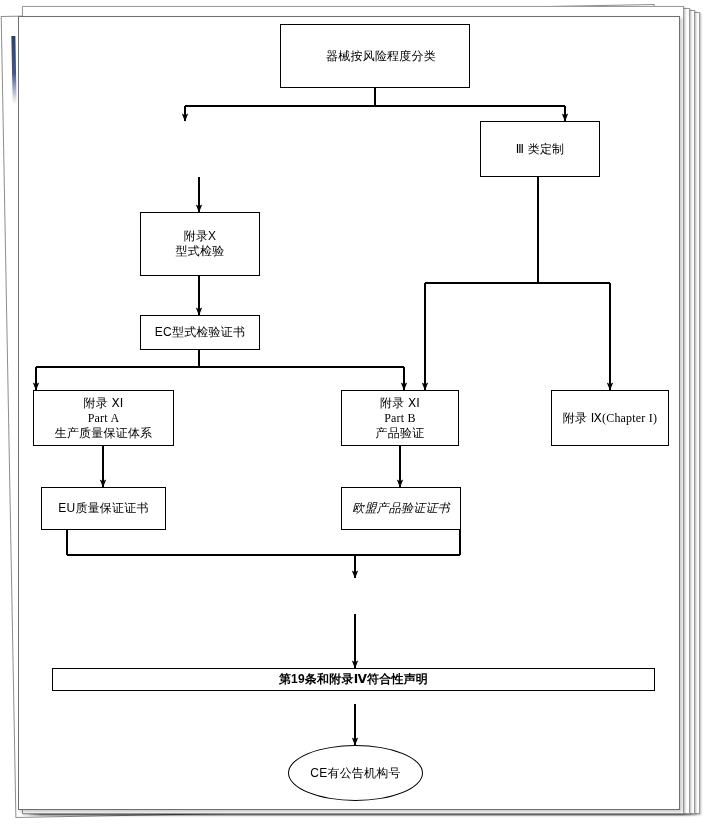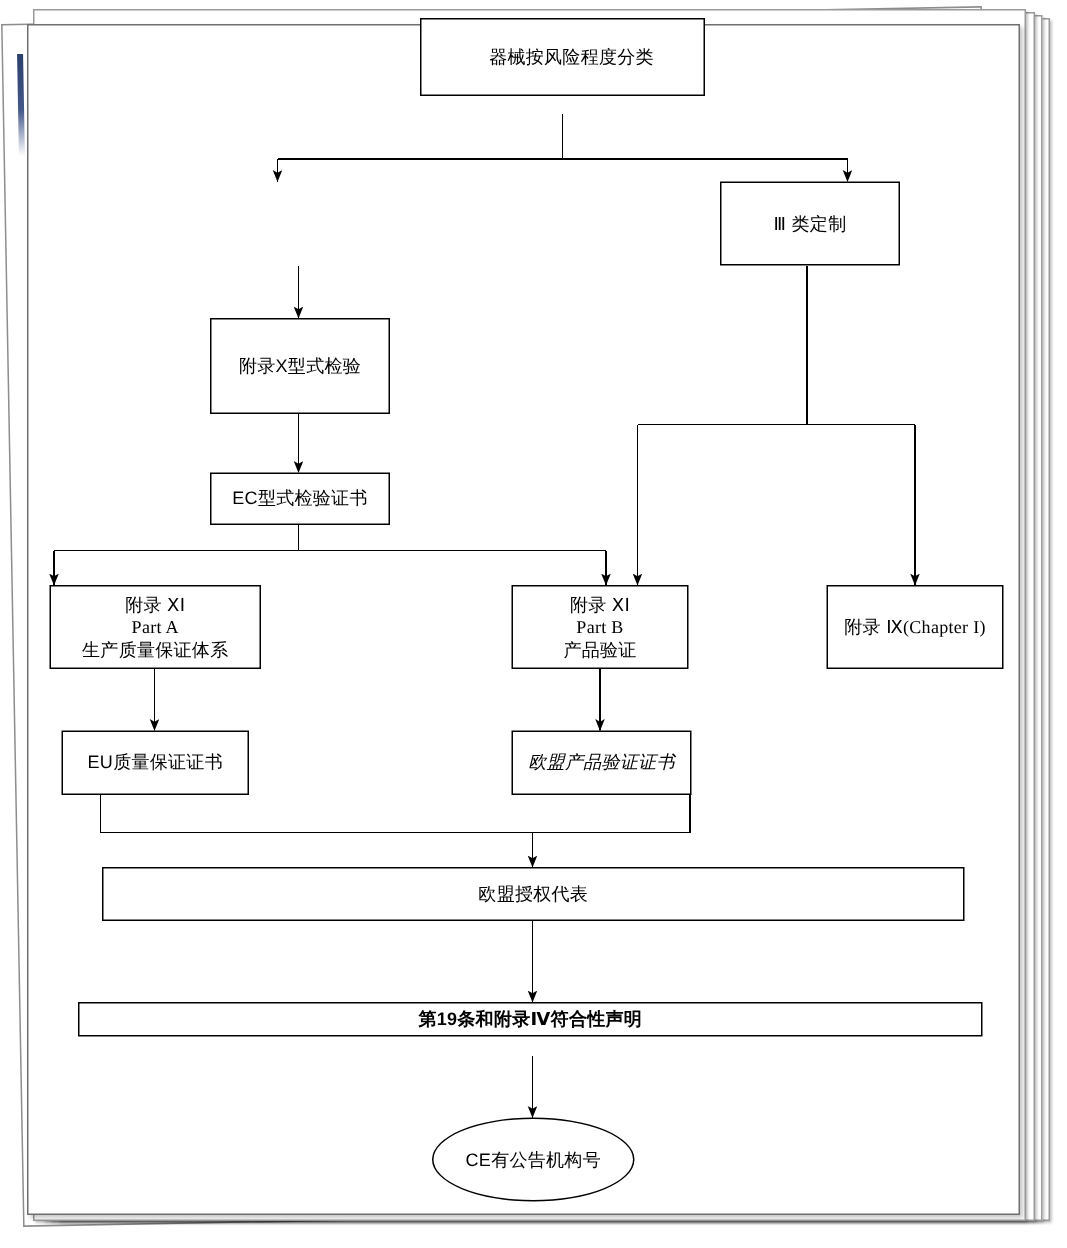--- a/index.html
+++ b/index.html
@@ -144,26 +144,26 @@
       <path d="M67,555 L460,555"></path>
       <path d="M460,555 L460,530"></path>
       <path d="M355,555 L355,578" marker-end="url(#arrow)"></path>
 
       <path d="M355,614 L355,668" marker-end="url(#arrow)"></path>
 
       <path d="M355,704 L355,745" marker-end="url(#arrow)"></path>
     </g>
   </svg>
 
-  <div class="node" style="left:280px; top:12px; width:190px; height:52px;padding-left:12px;">器械按风险程度分类</div>
+  <div class="node" style="left:280px; top:24px; width:190px; height:64px;padding-left:12px;">器械按风险程度分类</div>
 
 
   <div class="node" style="left:480px; top:121px; width:120px; height:56px;text-align:center;">Ⅲ 类定制</div>
 
-  <div class="node" style="left:140px; top:212px; width:120px; height:64px; flex-direction:row;">
+  <div class="node" style="left:140px; top:212px; width:120px; height:64px; flex-direction:column;">
     <span class="nl">附录X</span>
     <span class="nl">型式检验</span>
   </div>
 
   <div class="node" style="left:140px; top:315px; width:120px; height:35px;">EC型式检验证书</div>
 
   <div class="node" style="left:33px; top:390px; width:141px; height:56px; flex-direction:column;">
     <span class="nl">附录 ⅩⅠ</span>
     <span class="nl lat">Part A</span>
     <span class="nl">生产质量保证体系</span>
@@ -177,19 +177,18 @@
 
   <div class="node" style="left:551px; top:390px; width:118px; height:56px; flex-direction:row;">
     <span class="nl">附录 Ⅸ</span>
     <span class="nl lat">(Chapter I)</span>
   </div>
 
   <div class="node" style="left:41px; top:487px; width:125px; height:43px;">EU质量保证证书</div>
 
   <div class="node" style="left:341px; top:487px; width:120px; height:43px;font-style:italic;">欧盟产品验证证书</div>
 
-  <div class="node" style="left:68px; top:578px; width:575px; height:36px;">欧盟授权代表</div>
 
   <div class="node" style="left:52px; top:668px; width:603px; height:23px;font-weight:bold;">第19条和附录Ⅳ符合性声明</div>
 
   <div class="node ellipse" style="left:288px; top:745px; width:135px; height:56px;">CE有公告机构号</div>
 
 </div>
 
 </body></html>

